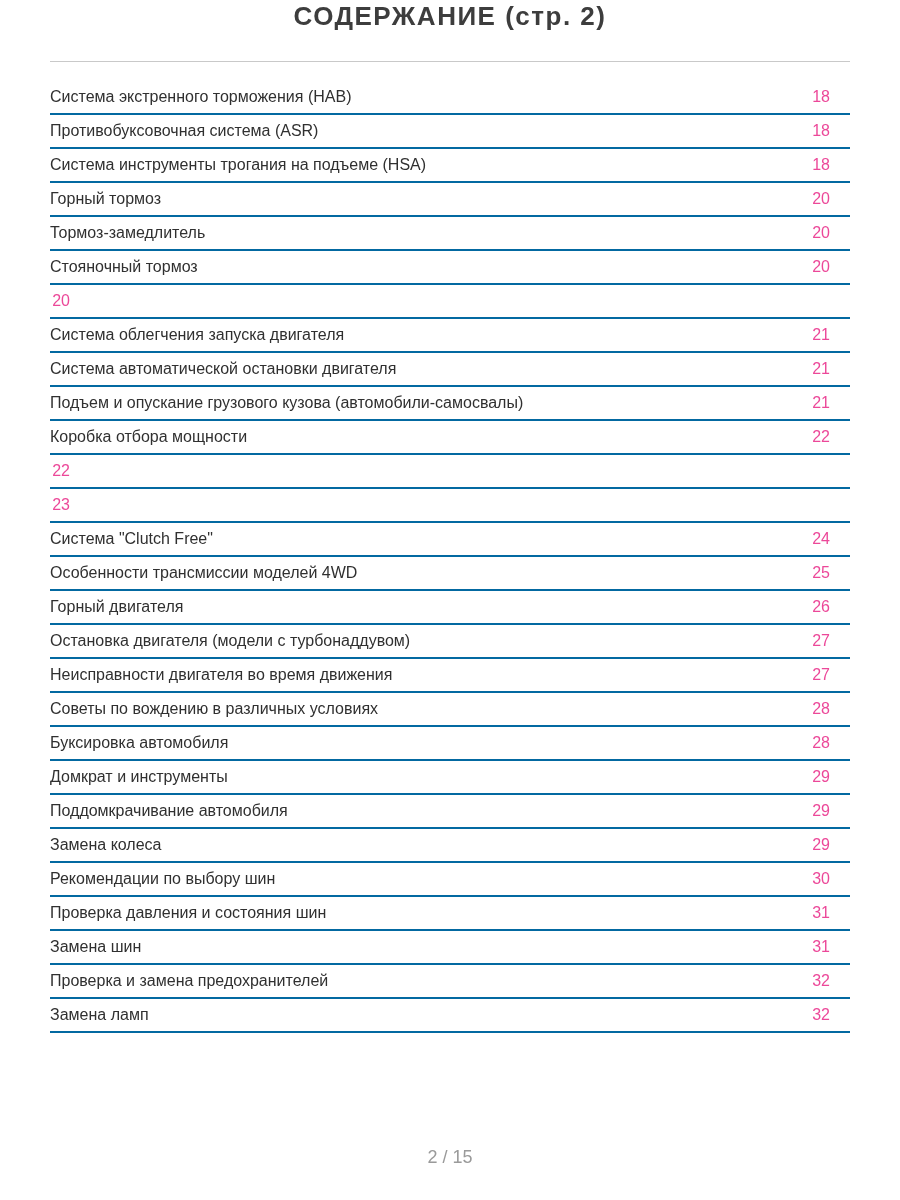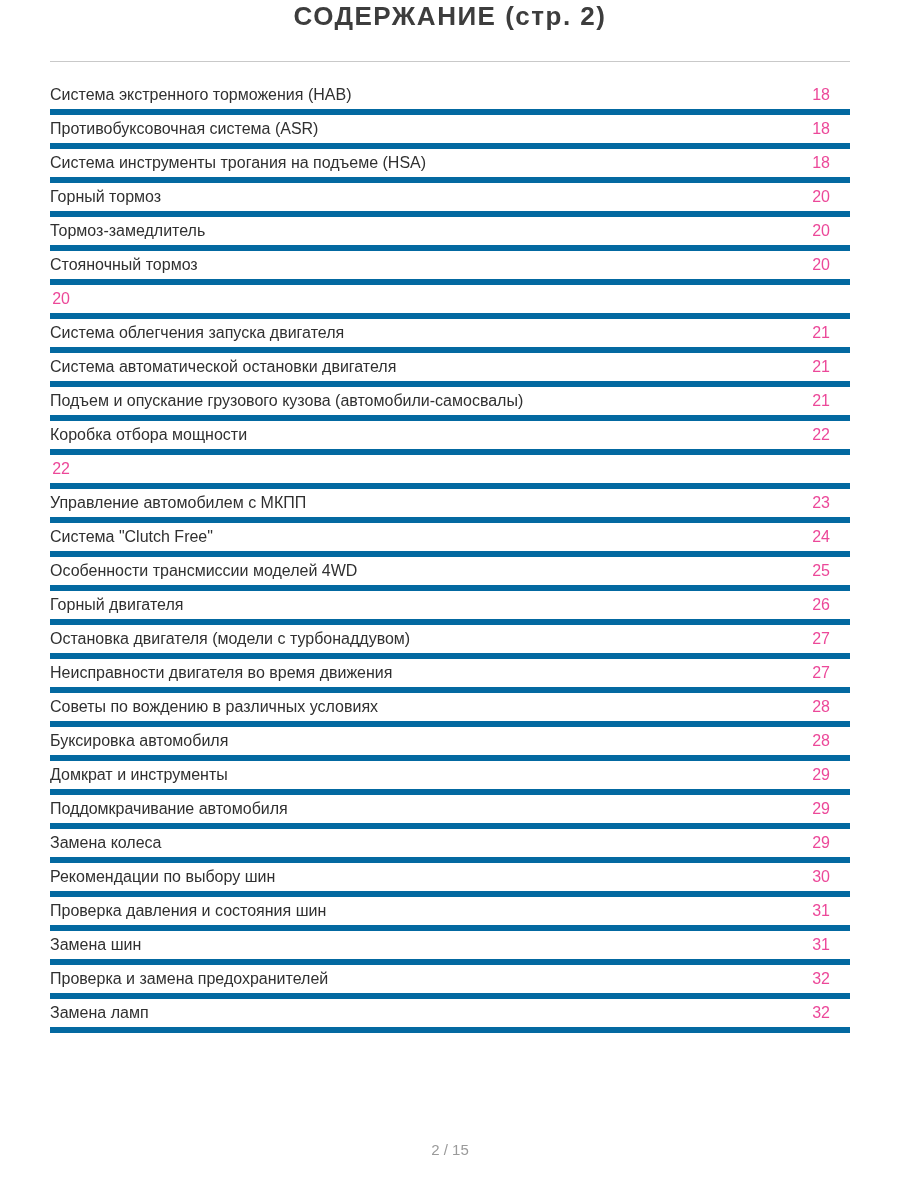--- a/index.html
+++ b/index.html
@@ -32,45 +32,45 @@
     height: 0;
   }
   .toc-list {
     margin-top: 19px;
   }
   .toc-row {
     display: flex;
     justify-content: space-between;
     align-items: center;
     height: 34px;
-    border-bottom: 6px solid #0369a1;
+    border-bottom: 2px solid #0369a1;
   }
   .toc-label {
     font-size: 16px;
     color: #303030;
     white-space: nowrap;
     overflow: hidden;
   }
   .toc-page {
     font-size: 16px;
     color: #ec4899;
     text-align: right;
     min-width: 40px;
     padding-right: 20px;
   }
   .page-footer {
     position: absolute;
-    bottom: 16px;
+    bottom: 8px;
     left: 0;
     width: 100%;
     height: 70px;
     display: flex;
     align-items: center;
     justify-content: center;
-    font-size: 15px;
+    font-size: 18px;
     color: #9a9a9a;
   }
 </style>
 </head>
 <body>
 
 <div class="page">
 
   <div class="doc-title">СОДЕРЖАНИЕ (стр. 2)</div>
 
@@ -129,21 +129,20 @@
   <div class="toc-row">
     <span class="toc-label">Коробка отбора мощности</span>
     <span class="toc-page">22</span>
   </div>
 
   <div class="toc-row">
     <span class="toc-page">22</span>
   </div>
 
   <div class="toc-row">
-    <span class="toc-label">Управление автомобилем с МКПП</span>
     <span class="toc-page">23</span>
   </div>
 
   <div class="toc-row">
     <span class="toc-label">Система "Clutch Free"</span>
     <span class="toc-page">24</span>
   </div>
 
   <div class="toc-row">
     <span class="toc-label">Особенности трансмиссии моделей 4WD</span>

